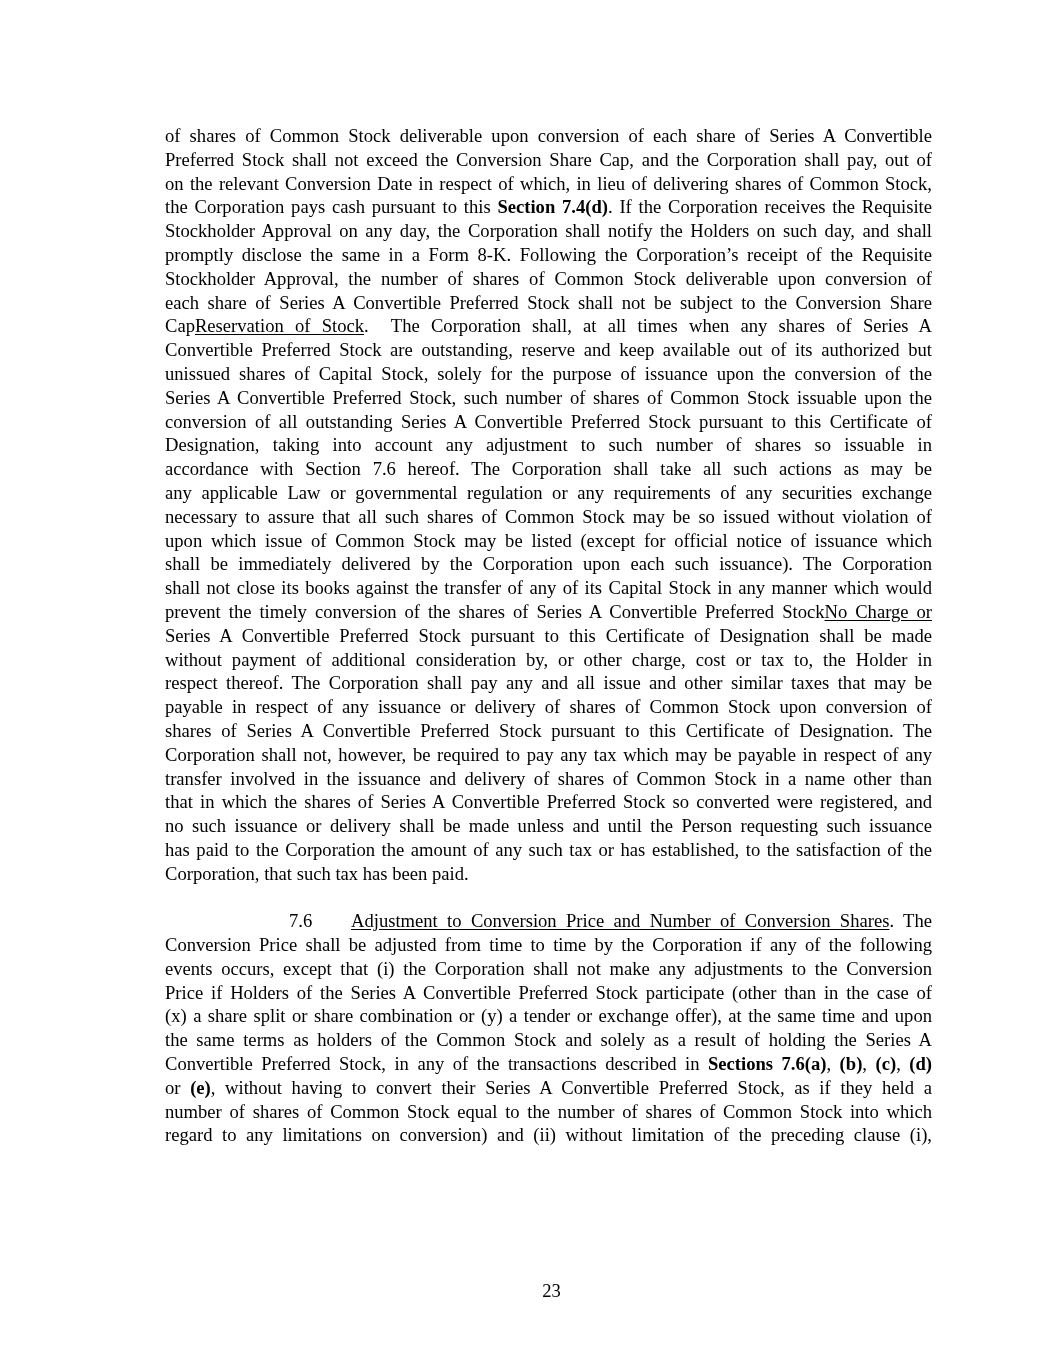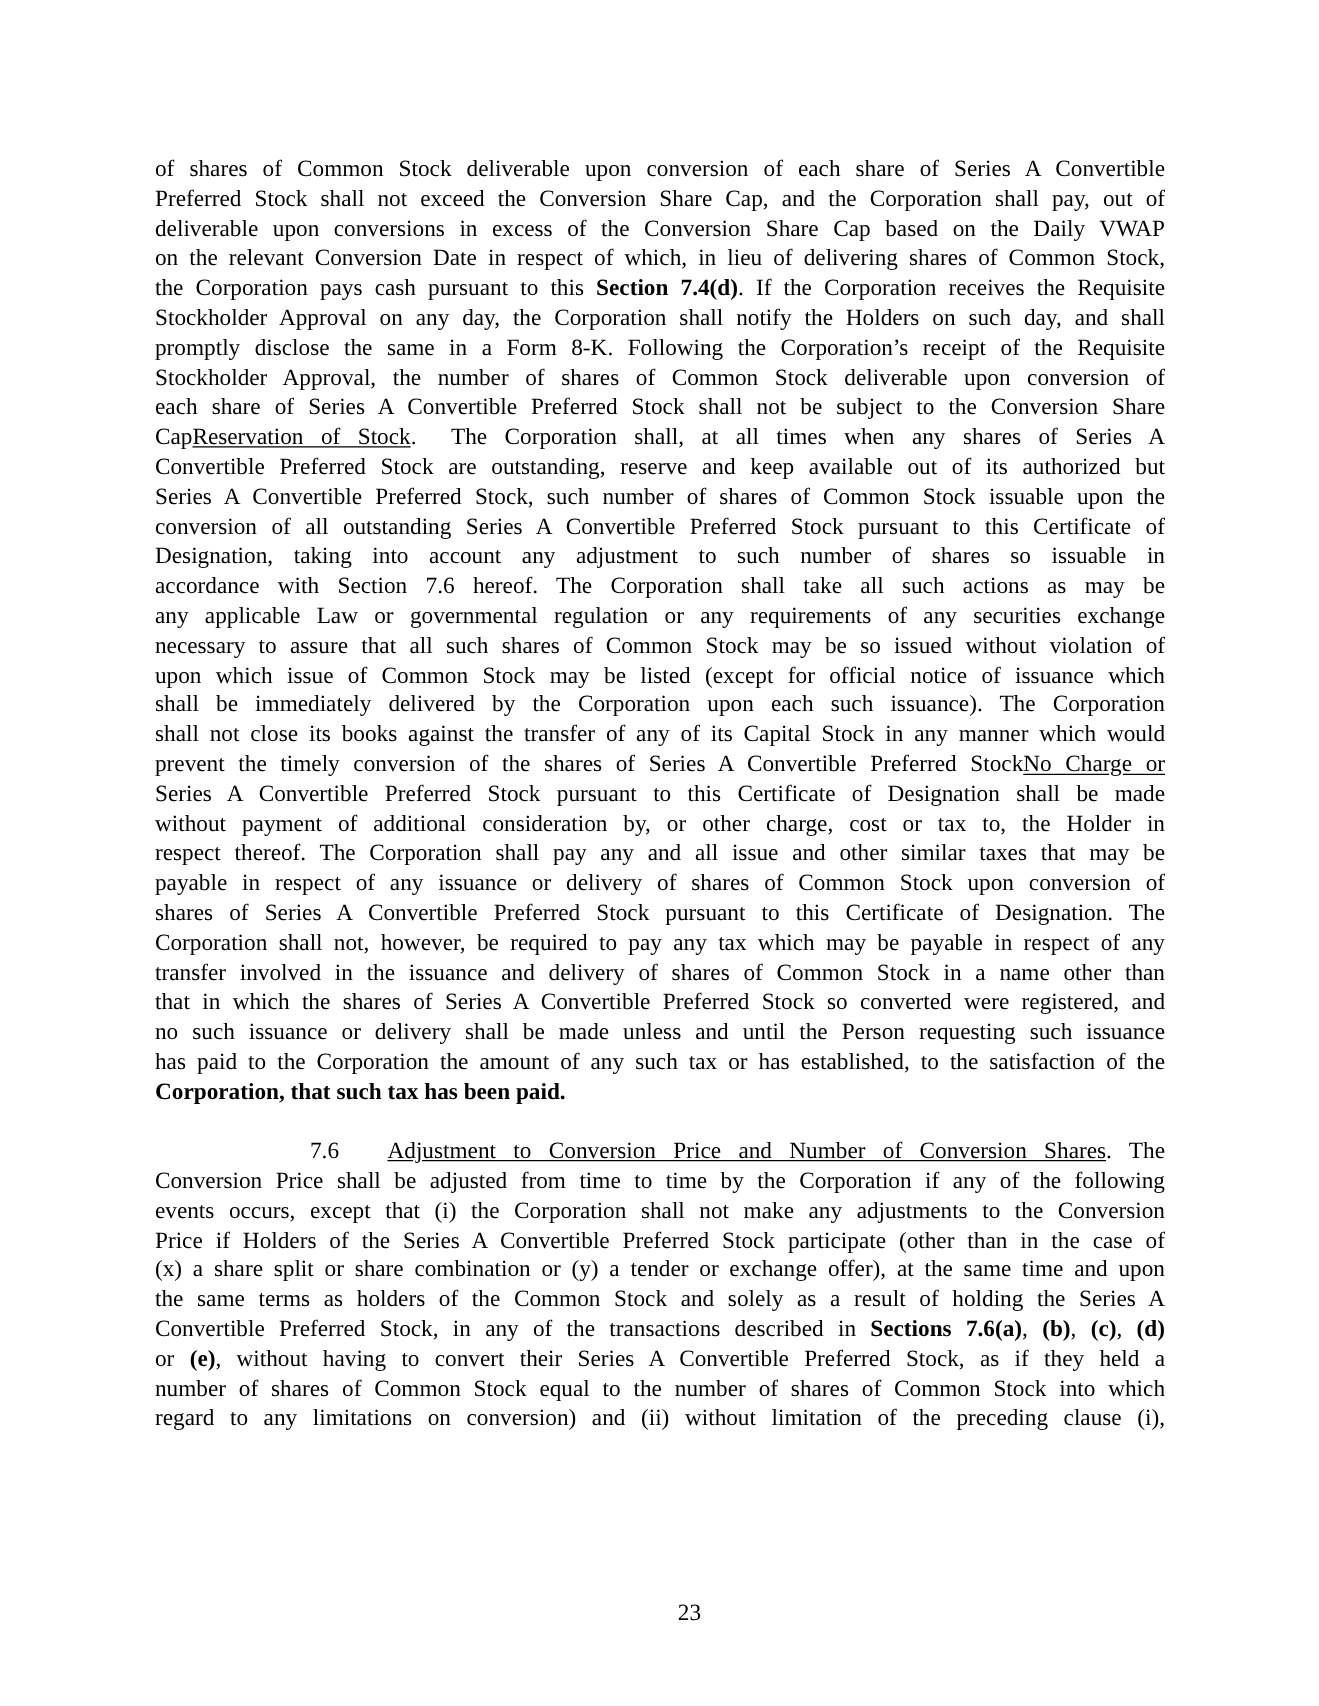--- a/index.html
+++ b/index.html
@@ -8,49 +8,49 @@
       position: absolute; left: 0; top: 0; width: 1055px; height: 1365px;
       background: #ffffff; color: #000000;
       font-family: "Liberation Serif", serif;
     }
     .body-text {
       position: absolute; left: 124px; top: 124px; width: 808px;
       font-size: 18.6px; line-height: 23.8px;
     }
     .line {
       display: block; height: 23.8px; white-space: nowrap;
-      text-align: justify; text-align-last: justify;
+      text-align: justify; text-align-last: justify; margin-left: 41px;
     }
-    .line.last { text-align-last: left; font-weight: bold; }
+    .line.last { text-align-last: left; }
     .u { text-decoration: underline; text-underline-offset: 2px; }
     .b { font-weight: bold; }
     .gap { height: 23.8px; }
     .page-number {
       position: absolute; left: 0; width: 1055px; top: 1280px;
       text-align: center; font-size: 18.6px; margin-left: 24px;
     }
   </style>
 </head>
 <body>
 
 <div class="page">
   <div class="body-text">
 
     <div>
       <span class="line"><span>of shares of Common Stock deliverable upon conversion of each share of Series A Convertible</span></span>
       <span class="line"><span>Preferred Stock shall not exceed the Conversion Share Cap, and the Corporation shall pay, out of</span></span>
-      <span class="line"><span>deliverable upon conversions in excess of the Conversion Share Cap based on the Daily VWAP</span></span>
       <span class="line"><span>on the relevant Conversion Date in respect of which, in lieu of delivering shares of Common Stock,</span></span>
       <span class="line"><span>the Corporation pays cash pursuant to this </span><span class="b">Section 7.4(d)</span><span>. If the Corporation receives the Requisite</span></span>
       <span class="line"><span>Stockholder Approval on any day, the Corporation shall notify the Holders on such day, and shall</span></span>
       <span class="line"><span>promptly disclose the same in a Form 8-K. Following the Corporation’s receipt of the Requisite</span></span>
       <span class="line"><span>Stockholder Approval, the number of shares of Common Stock deliverable upon conversion of</span></span>
       <span class="line"><span>each share of Series A Convertible Preferred Stock shall not be subject to the Conversion Share</span></span>
       <span class="line"><span>Cap</span><span class="u">Reservation of Stock</span><span style="white-space:pre">.  The Corporation shall, at all times when any shares of Series A</span></span>
       <span class="line"><span>Convertible Preferred Stock are outstanding, reserve and keep available out of its authorized but</span></span>
+      <span class="line"><span>unissued shares of Capital Stock, solely for the purpose of issuance upon the conversion of the</span></span>
       <span class="line"><span>Series A Convertible Preferred Stock, such number of shares of Common Stock issuable upon the</span></span>
       <span class="line"><span>conversion of all outstanding Series A Convertible Preferred Stock pursuant to this Certificate of</span></span>
       <span class="line"><span>Designation, taking into account any adjustment to such number of shares so issuable in</span></span>
       <span class="line"><span>accordance with Section 7.6 hereof. The Corporation shall take all such actions as may be</span></span>
       <span class="line"><span>any applicable Law or governmental regulation or any requirements of any securities exchange</span></span>
       <span class="line"><span>necessary to assure that all such shares of Common Stock may be so issued without violation of</span></span>
       <span class="line"><span>upon which issue of Common Stock may be listed (except for official notice of issuance which</span></span>
       <span class="line"><span>shall be immediately delivered by the Corporation upon each such issuance). The Corporation</span></span>
       <span class="line"><span>shall not close its books against the transfer of any of its Capital Stock in any manner which would</span></span>
       <span class="line"><span>prevent the timely conversion of the shares of Series A Convertible Preferred Stock</span><span class="u">No Charge or</span></span>

